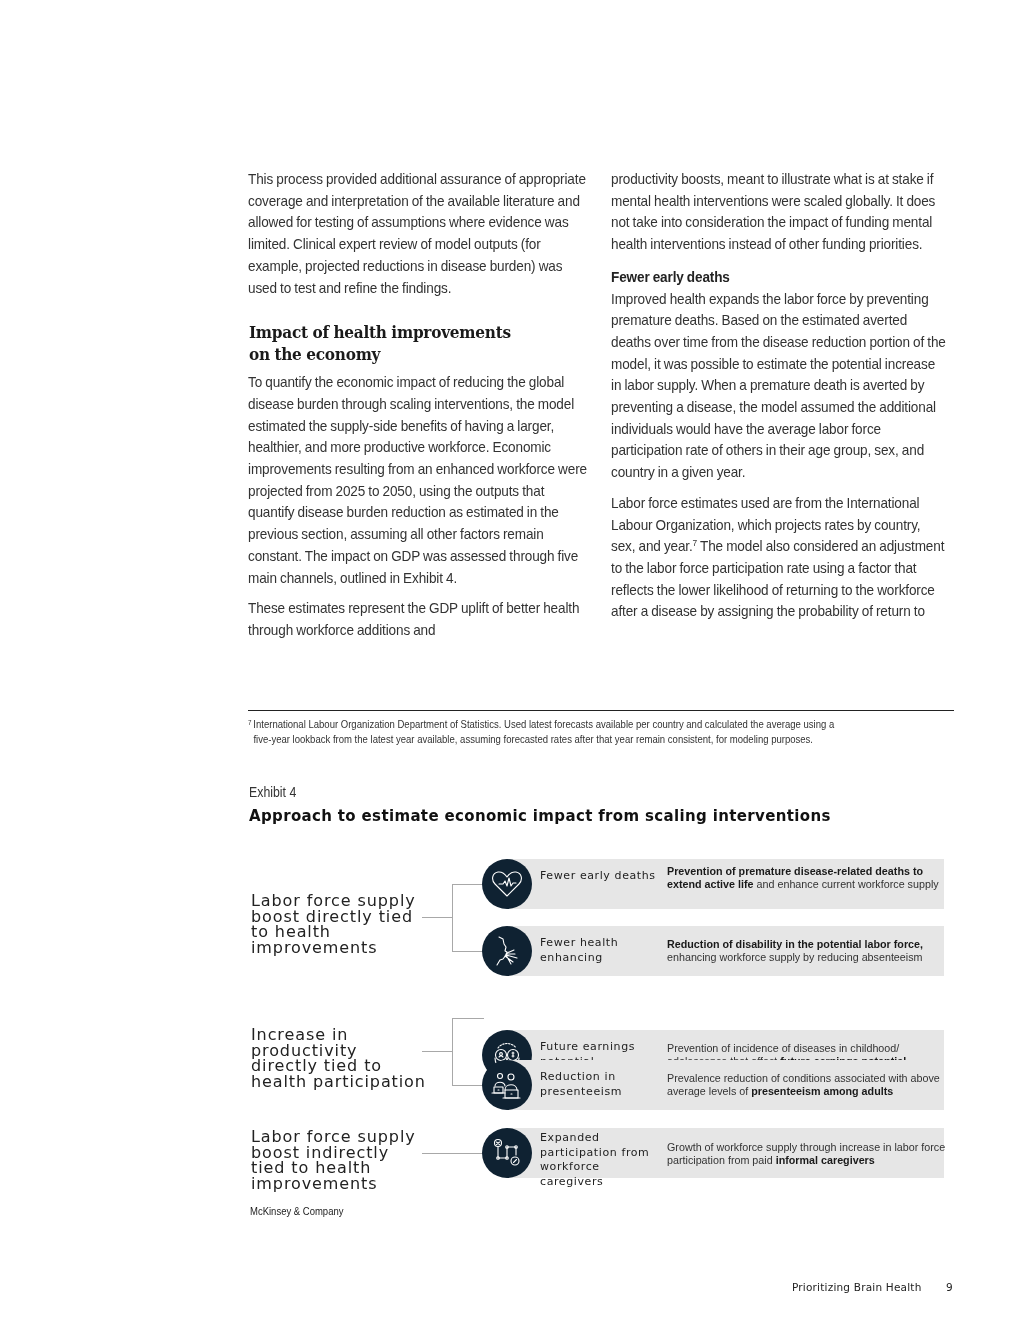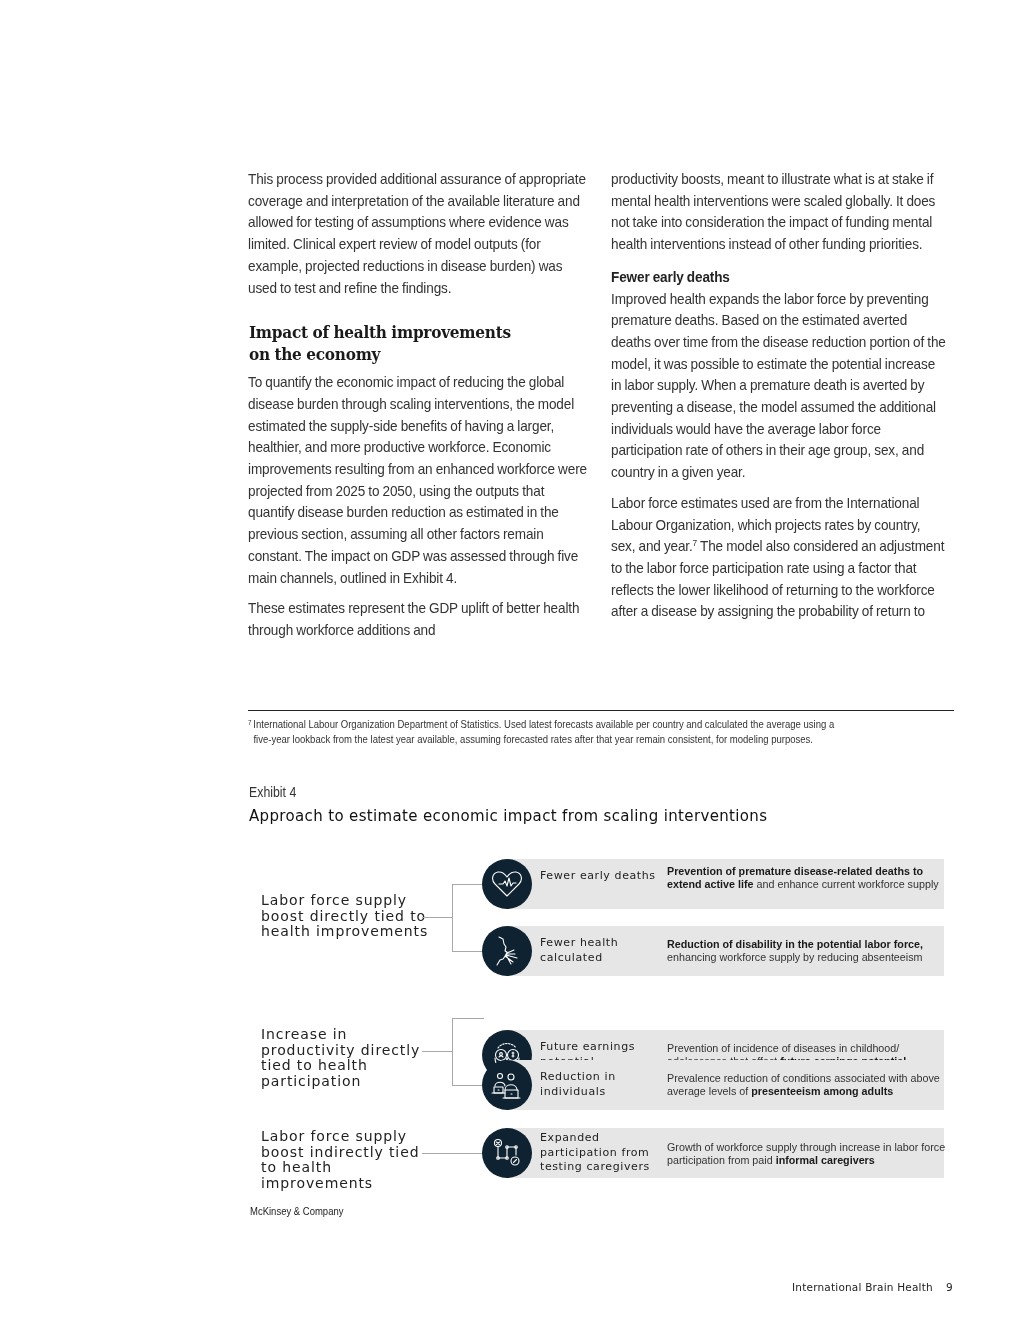--- a/index.html
+++ b/index.html
@@ -42,27 +42,27 @@
     #footnote .fn-mark { font-size: 7px; vertical-align: 3px; margin-right: 2px; }
     #footnote .fn-line2 { padding-left: 6px; display: block; }
 
     #exhibit-label {
       position: absolute; left: 249px; top: 784px;
       font-family: "Liberation Sans", sans-serif; font-size: 14px; color: #333;
       transform: scaleX(0.88); transform-origin: left top;
     }
     #exhibit-title {
       position: absolute; left: 249px; top: 807px;
-      font-family: "DejaVu Sans", sans-serif; font-weight: normal; font-size: 15px; color: #111;
+      font-family: "DejaVu Sans", sans-serif; font-weight: bold; font-size: 15px; color: #111;
       letter-spacing: 0.35px;
     }
 
     .group-label {
-      position: absolute; left: 261px; width: 175px;
-      font-family: "DejaVu Sans", sans-serif; font-size: 14px; line-height: 15.5px; color: #222;
+      position: absolute; left: 251px; width: 175px;
+      font-family: "DejaVu Sans", sans-serif; font-size: 16px; line-height: 15.5px; color: #222;
       letter-spacing: 0.9px; font-weight: 500;
     }
     .connector { position: absolute; background: #a8a8a8; }
 
     .item-row { position: absolute; left: 482px; width: 462px; height: 50px; }
     .item-bg { position: absolute; left: 25px; top: 0; right: 0; height: 50px; background: #e6e6e6; }
     .item-icon {
       position: absolute; left: 0; top: 0; width: 50px; height: 50px; border-radius: 50%;
       background: #0f2232; display: flex; align-items: center; justify-content: center;
     }
@@ -155,21 +155,21 @@
 </div>
 
 <div class="item-row" style="top:926px">
   <div class="item-bg"></div>
   <div class="item-icon">
     <svg viewBox="0 0 34 34" fill="none" stroke="#ffffff" stroke-width="1.1" stroke-linejoin="round" stroke-linecap="round">
       <path d="M9 3 L13 5 L14 10 L16 13 L15 17 L17 18 L16 21 L13 25 L10 26 L7 31"></path>
       <path d="M16 20 L25 20 M16 21 L27 24 M15 22 L23 28 M16 21 L21 30 M17 19 L24 16"></path>
     </svg>
   </div>
-  <div class="item-title" style="top:10px">Fewer health calculated</div>
+  <div class="item-title" style="top:10px">Fewer health enhancing</div>
   <div class="item-desc" style="top:12px"><b>Reduction of disability in the potential labor force,</b><span> enhancing workforce supply by reducing absenteeism</span></div>
 </div>
 
 <div class="item-row" style="top:1030px">
   <div class="item-bg"></div>
   <div class="item-icon">
     <svg viewBox="0 0 34 34" fill="none" stroke="#ffffff" stroke-width="1.1" stroke-linejoin="round" stroke-linecap="round">
       <path d="M8 10 C12 4 22 4 26 10" stroke-dasharray="1.5 1.5"></path>
       <circle cx="11" cy="17" r="5.5"></circle>
       <circle cx="23" cy="17" r="5.5"></circle>
@@ -192,39 +192,39 @@
       <path d="M5 18 C5 13 15 13 15 18"></path>
       <rect x="4" y="19" width="9" height="6"></rect>
       <path d="M2 25 L15 25"></path>
       <circle cx="21" cy="9" r="3"></circle>
       <path d="M15 22 C15 15 27 15 27 22"></path>
       <rect x="15" y="22" width="13" height="8"></rect>
       <path d="M13 30 L30 30"></path>
       <path d="M8 22 L9 22 M21 26 L22 26"></path>
     </svg>
   </div>
-  <div class="item-title" style="top:10px">Reduction in individuals</div>
+  <div class="item-title" style="top:10px">Reduction in presenteeism</div>
   <div class="item-desc" style="top:12px"><span>Prevalence reduction of conditions associated with above average levels of </span><b>presenteeism among adults</b></div>
 </div>
 
 <div class="item-row" style="top:1128px">
   <div class="item-bg"></div>
   <div class="item-icon">
     <svg viewBox="0 0 34 34" fill="none" stroke="#ffffff" stroke-width="1.1" stroke-linejoin="round" stroke-linecap="round">
       <circle cx="8" cy="7" r="3.5"></circle>
       <path d="M6.5 6 L9.5 8.5 M9.5 6 L6.5 8.5"></path>
       <path d="M8 11 L8 22 L17 22 L17 11 L26 11 L26 19"></path>
       <circle cx="8" cy="22" r="1.3"></circle>
       <circle cx="17" cy="22" r="1.3"></circle>
       <circle cx="17" cy="11" r="1.3"></circle>
       <circle cx="26" cy="11" r="1.3"></circle>
       <circle cx="25" cy="25" r="4"></circle>
       <path d="M23.5 26.5 L26.5 23.5"></path>
     </svg>
   </div>
-  <div class="item-title" style="top:3px">Expanded participation from testing caregivers</div>
+  <div class="item-title" style="top:3px">Expanded participation from workforce caregivers</div>
   <div class="item-desc" style="top:13px"><span>Growth of workforce supply through increase in labor force participation from paid </span><b>informal caregivers</b></div>
 </div>
 
 <div id="source">McKinsey &amp; Company</div>
 
-<div id="running-footer">International Brain Health</div>
+<div id="running-footer">Prioritizing Brain Health</div>
 <div id="page-number">9</div>
 
 </body></html>

